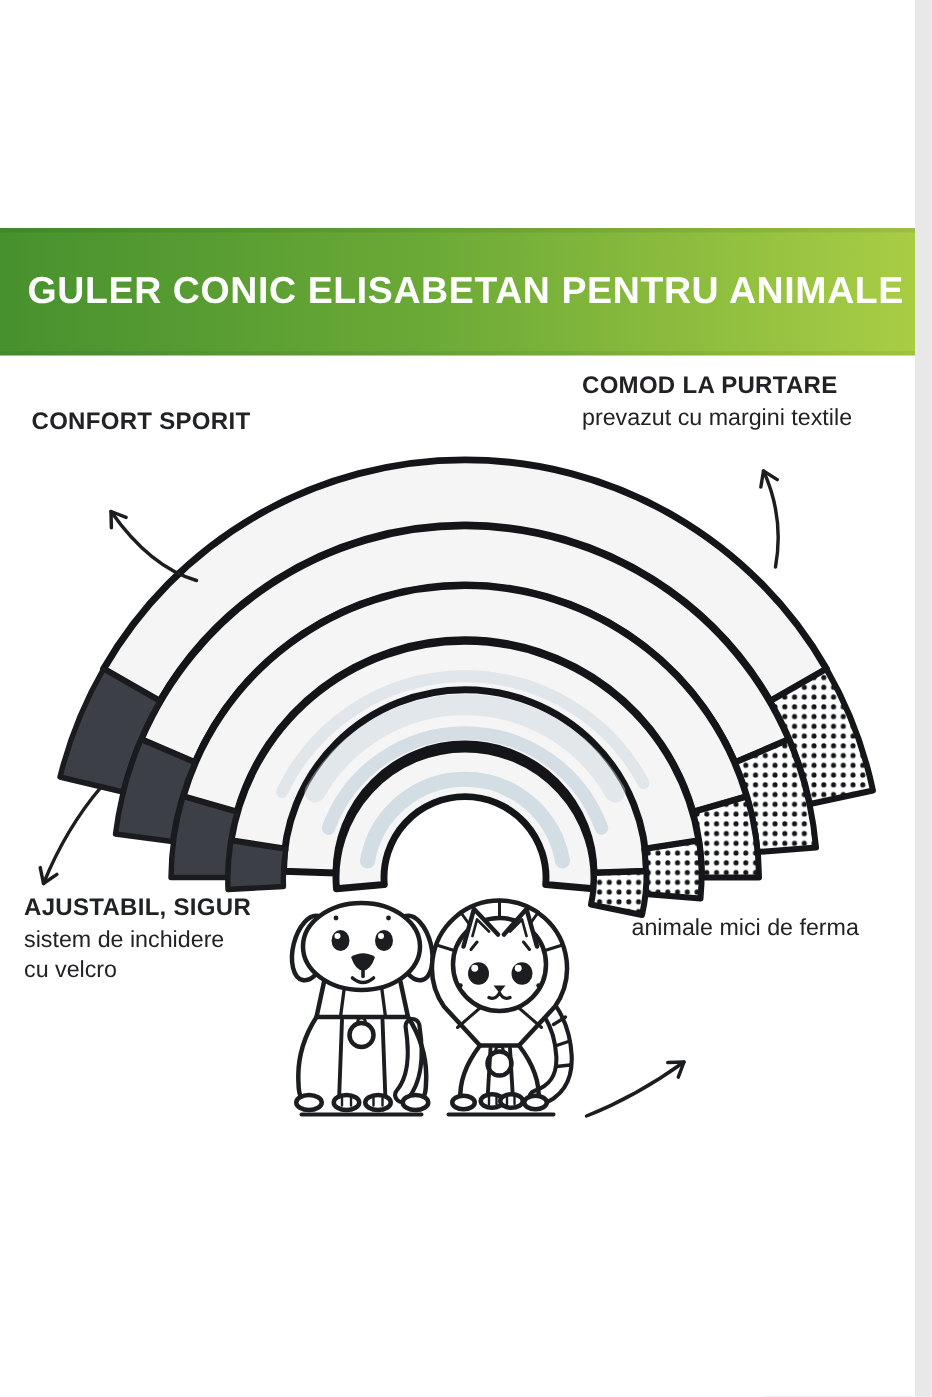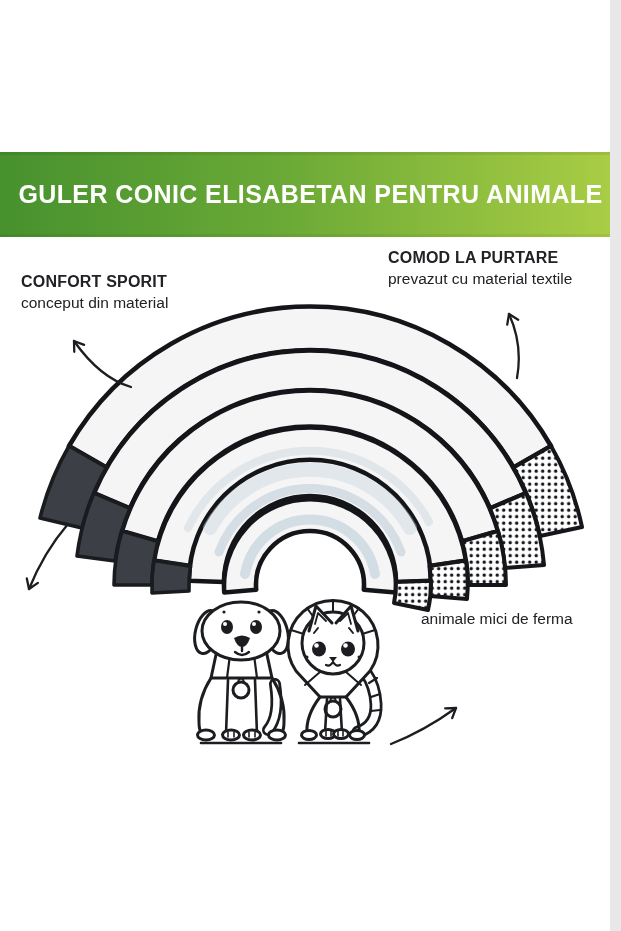--- a/index.html
+++ b/index.html
@@ -143,26 +143,30 @@
         <ellipse cx="341" cy="734" rx="7.5" ry="4.5"></ellipse>
           <ellipse cx="357" cy="735" rx="7.5" ry="4.5"></ellipse>
         <path d="M326,731 v5 M331,731 v5 M338,731 v5 M343,731 v5" fill="none" stroke-width="1.6"></path>
       </g>
       <path d="M299,743 L369,743" fill="none" stroke-width="2.6"></path>
     </g>
   </svg>
 
   <div class="callout" style="left:21px;top:272px">
     <div class="h">CONFORT SPORIT</div>
-    <div>conceput din material</div>
   </div>
 
   <div class="callout" style="left:388px;top:248px">
     <div class="h">COMOD LA PURTARE</div>
-    <div>prevazut cu material textile</div>
+    <div>prevazut cu margini textile</div>
   </div>
 
+  <div class="callout" style="left:16px;top:596px">
+    <div class="h">AJUSTABIL, SIGUR</div>
+    <div>sistem de inchidere</div>
+    <div>cu velcro</div>
+  </div>
 
   <div class="callout" style="left:421px;top:609px">
     <div>animale mici de ferma</div>
   </div>
 
 </div>
 
 </body></html>

